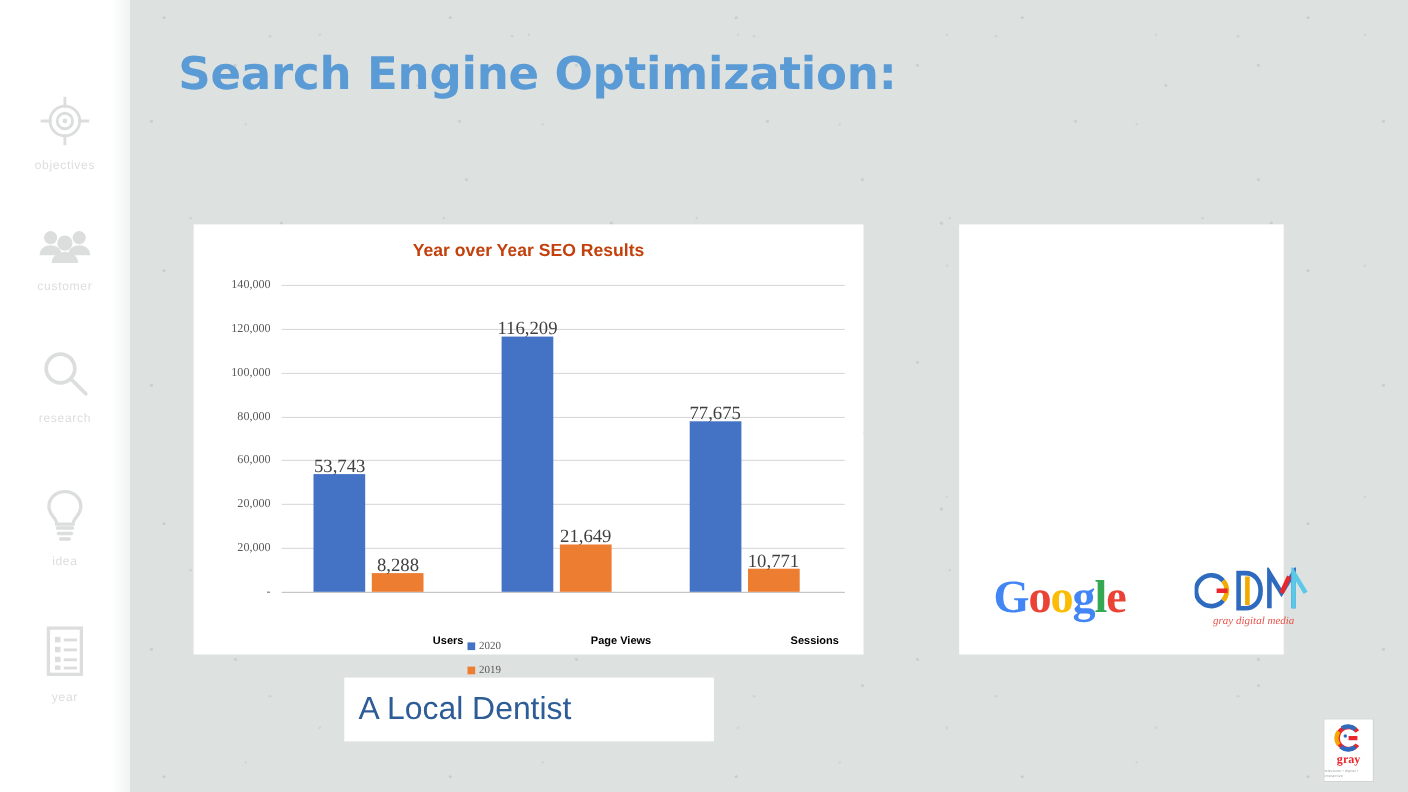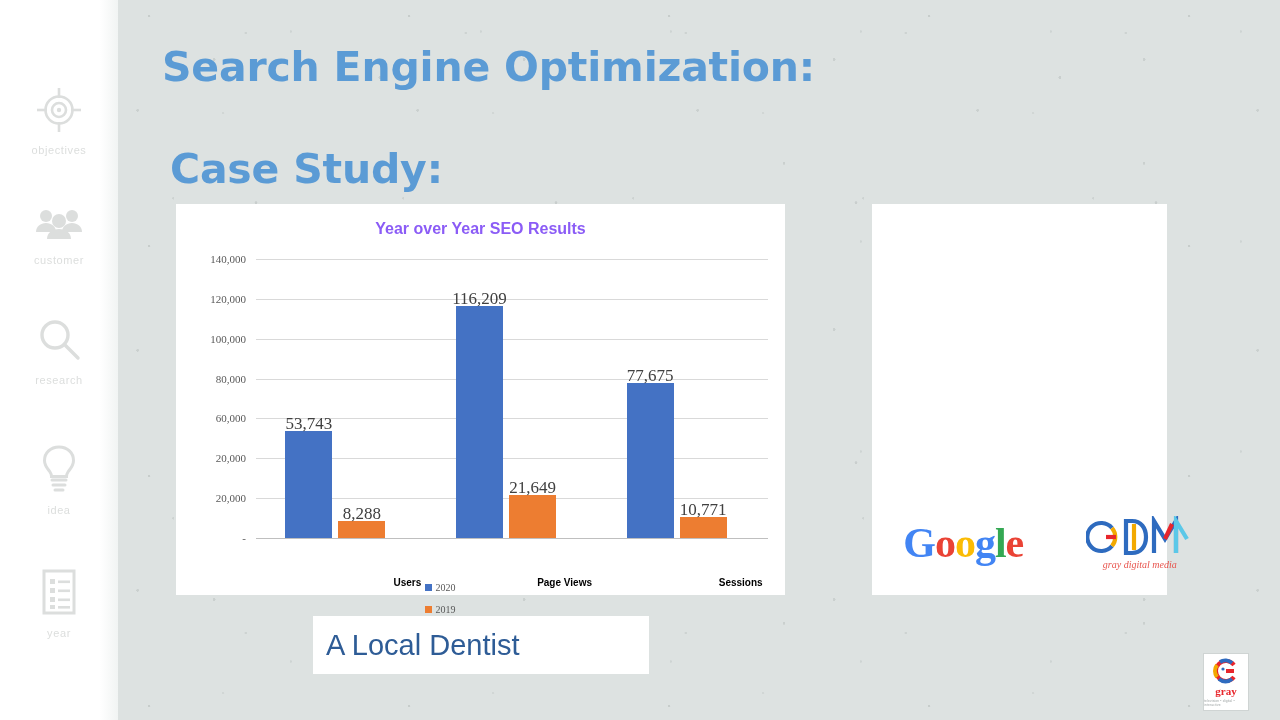--- a/index.html
+++ b/index.html
@@ -72,21 +72,21 @@
     font-family:"DejaVu Sans",sans-serif;
   }
 
   
   .chart-card{
     position:absolute;left:176px;top:204px;width:609px;height:391px;
     background:#ffffff;
   }
   .chart-title{
     position:absolute;left:0;top:16px;width:609px;text-align:center;
-    font-size:16px;font-weight:bold;color:#8b5cf6;
+    font-size:16px;font-weight:bold;color:#c2410c;
     font-family:"Liberation Sans",sans-serif;
   }
   .plot{position:absolute;left:0;top:0;width:609px;height:464px;}
   .ytick{
     position:absolute;right:0;width:60px;text-align:right;
     font-size:11px;color:#595959;transform:translateY(-50%);
     font-family:"Liberation Serif",serif;
   }
   .gridline{
     position:absolute;left:80px;width:512px;height:1px;background:#d9d9d9;
@@ -251,21 +251,20 @@
             <rect x="14" y="37" width="5" height="4"></rect>
             <rect x="22" y="38" width="12" height="2.6"></rect>
           </g>
         </svg>
       </span>
       <span class="rail-label">year</span>
     </div>
   </div>
 
   <div class="h-title">Search Engine Optimization:</div>
-  <div class="h-sub">Case Study:</div>
 
   <div class="chart-card">
     <div class="chart-title">Year over Year SEO Results</div>
     <div class="plot" id="plot">
         <div class="gridline" style="top: 55px;"></div>
         <div class="ytick" style="top: 55px; left: 10px;">140,000</div>
         <div class="gridline" style="top: 94.8571px;"></div>
         <div class="ytick" style="top: 94.8571px; left: 10px;">120,000</div>
         <div class="gridline" style="top: 134.714px;"></div>
         <div class="ytick" style="top: 134.714px; left: 10px;">100,000</div>

